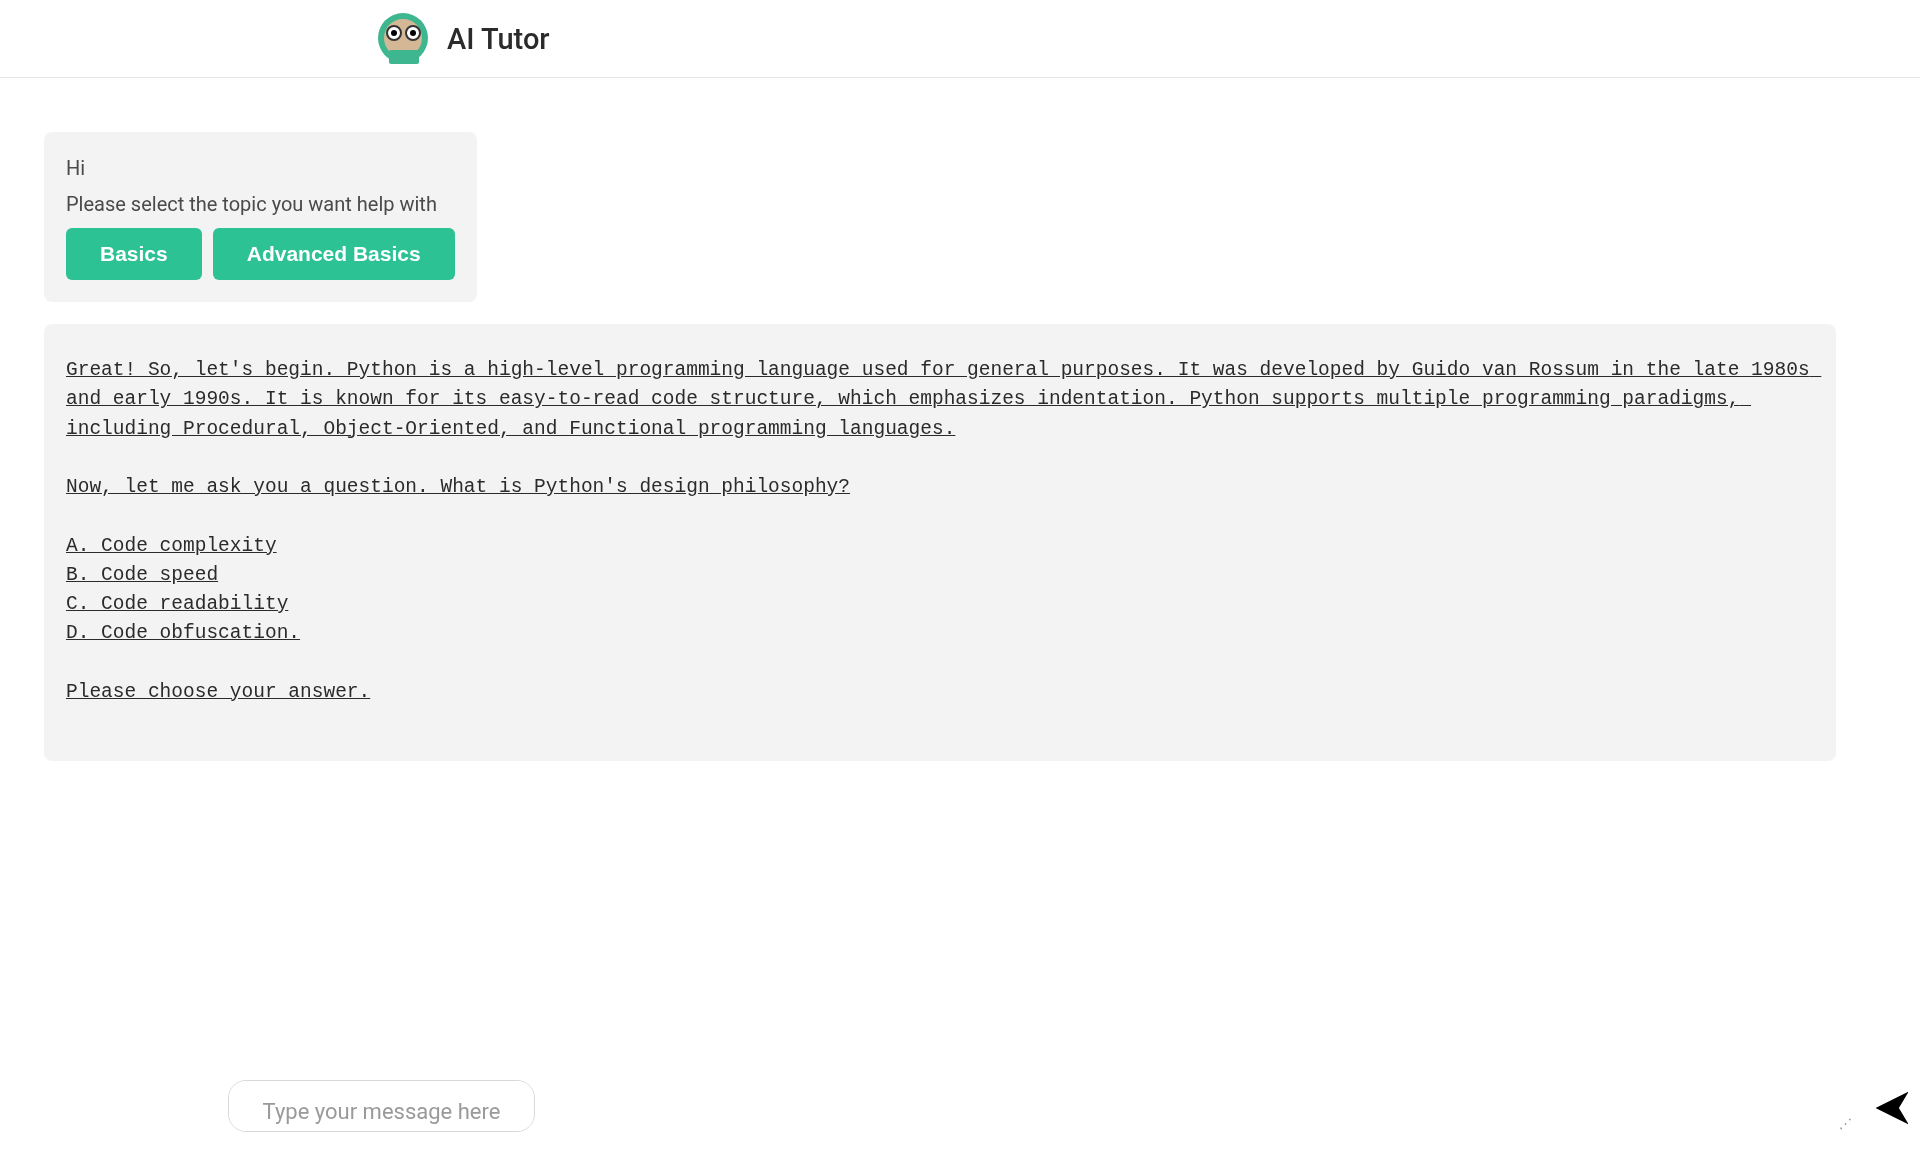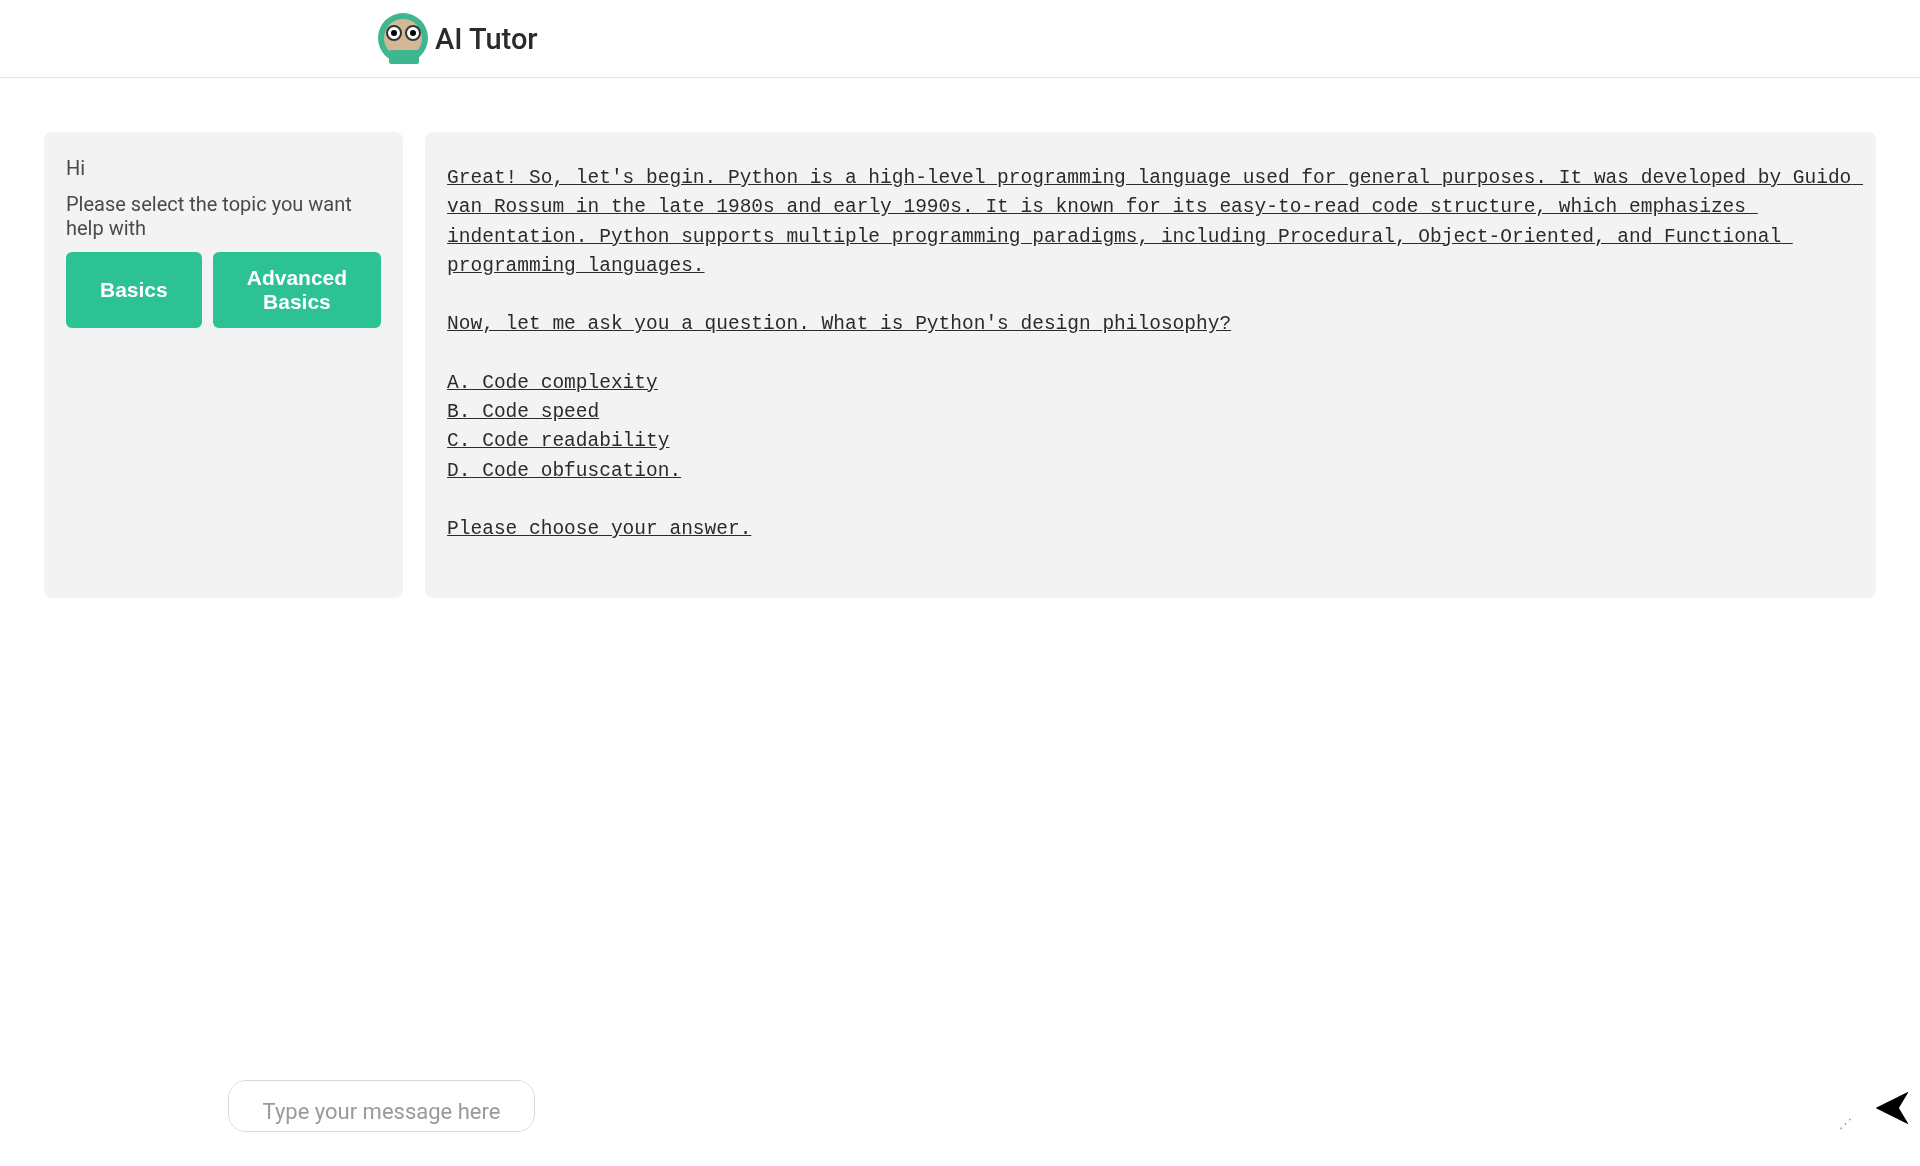--- a/index.html
+++ b/index.html
@@ -14,21 +14,21 @@
       background: #ffffff;
       position: relative;
       overflow: hidden;
     }
     .header {
       height: 78px;
       border-bottom: 1px solid #e5e5e5;
       display: flex;
       align-items: center;
       padding-left: 376px;
-      gap: 4px;
+      gap: 16px;
     }
     .logo {
       width: 55px;
       height: 55px;
       position: relative;
     }
     .owl-body {
       width: 50px;
       height: 50px;
       background: #3eb68f;
@@ -78,21 +78,21 @@
       border-radius: 2px;
     }
     .app-title {
       font-size: 29px;
       font-weight: 500;
       color: #2b2b2b;
     }
     .chat-area {
       padding: 54px 44px 0 44px;
       display: flex;
-      flex-direction: row;
+      flex-direction: column;
       gap: 22px;
       justify-content: space-between;
     }
     .greeting-bubble {
       background: #f3f3f3;
       border-radius: 8px;
       padding: 24px 22px 22px 22px;
       width: fit-content;
       max-width: 520px;
     }

